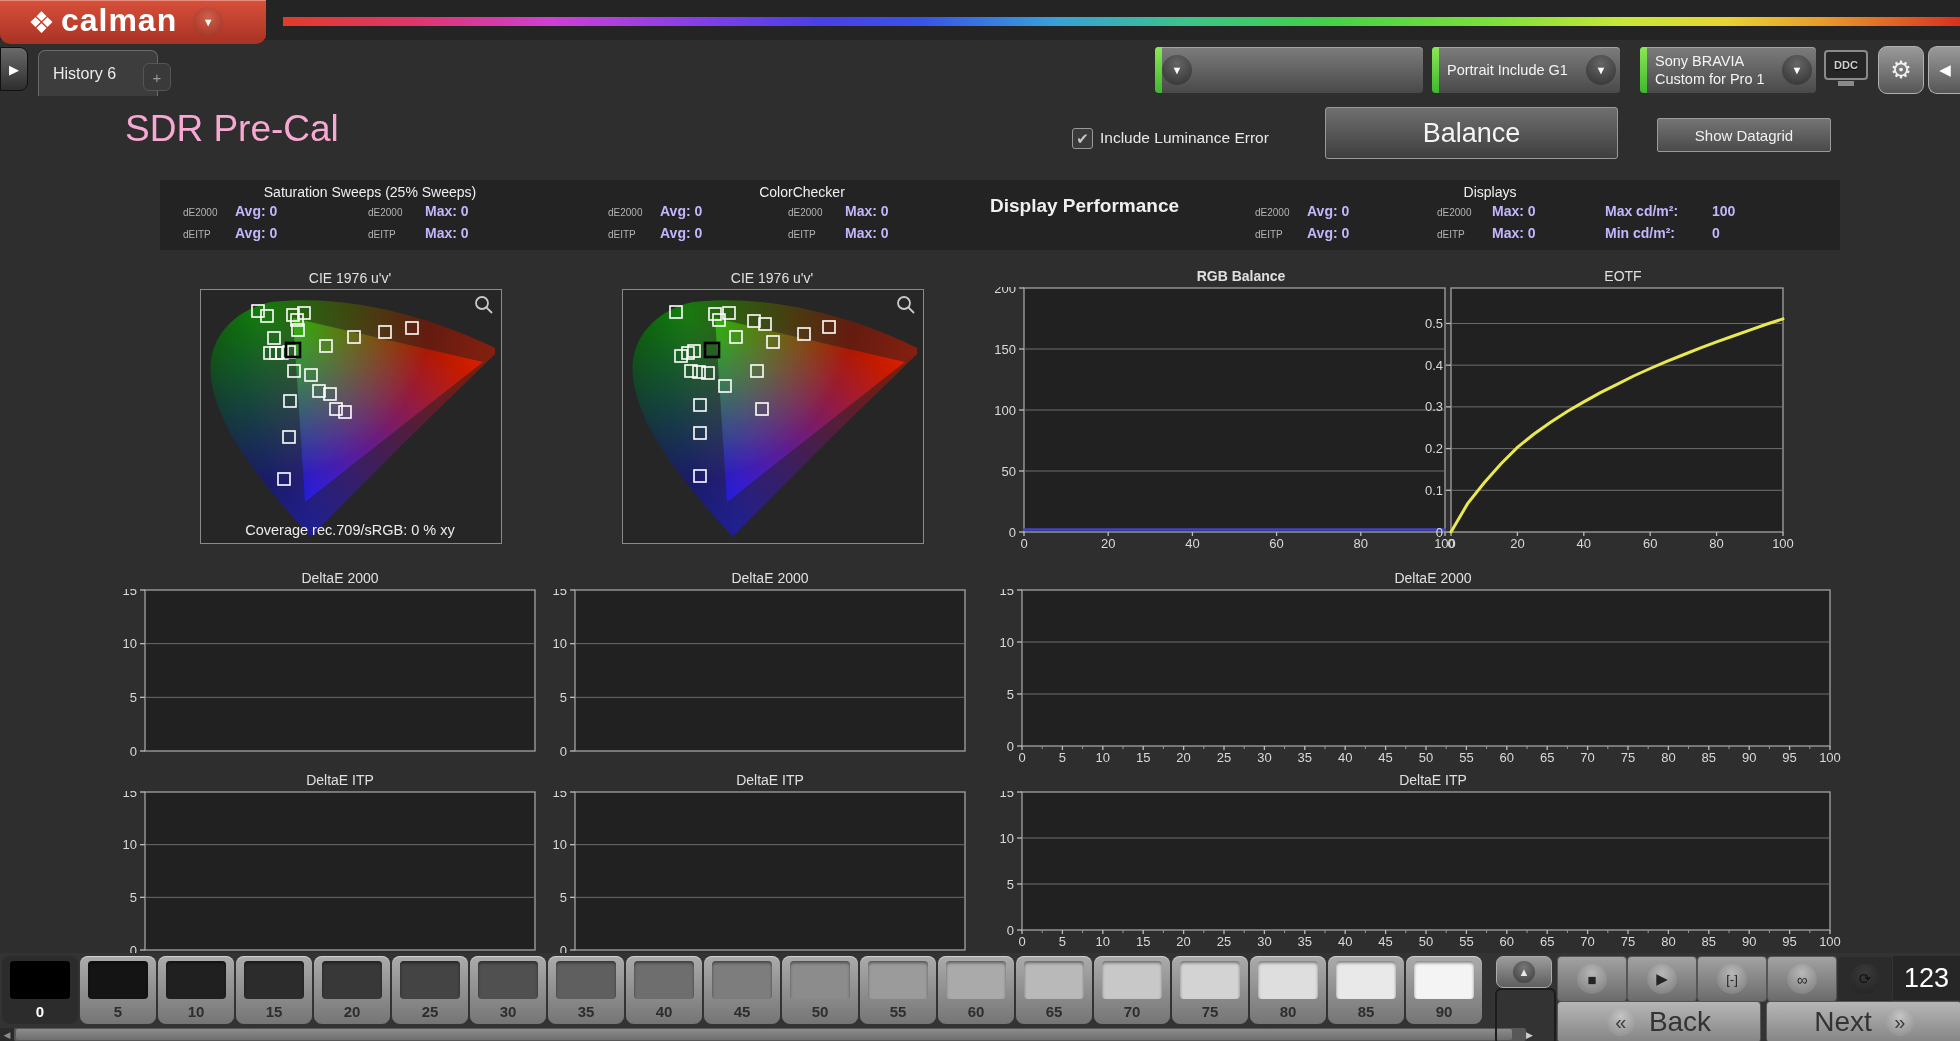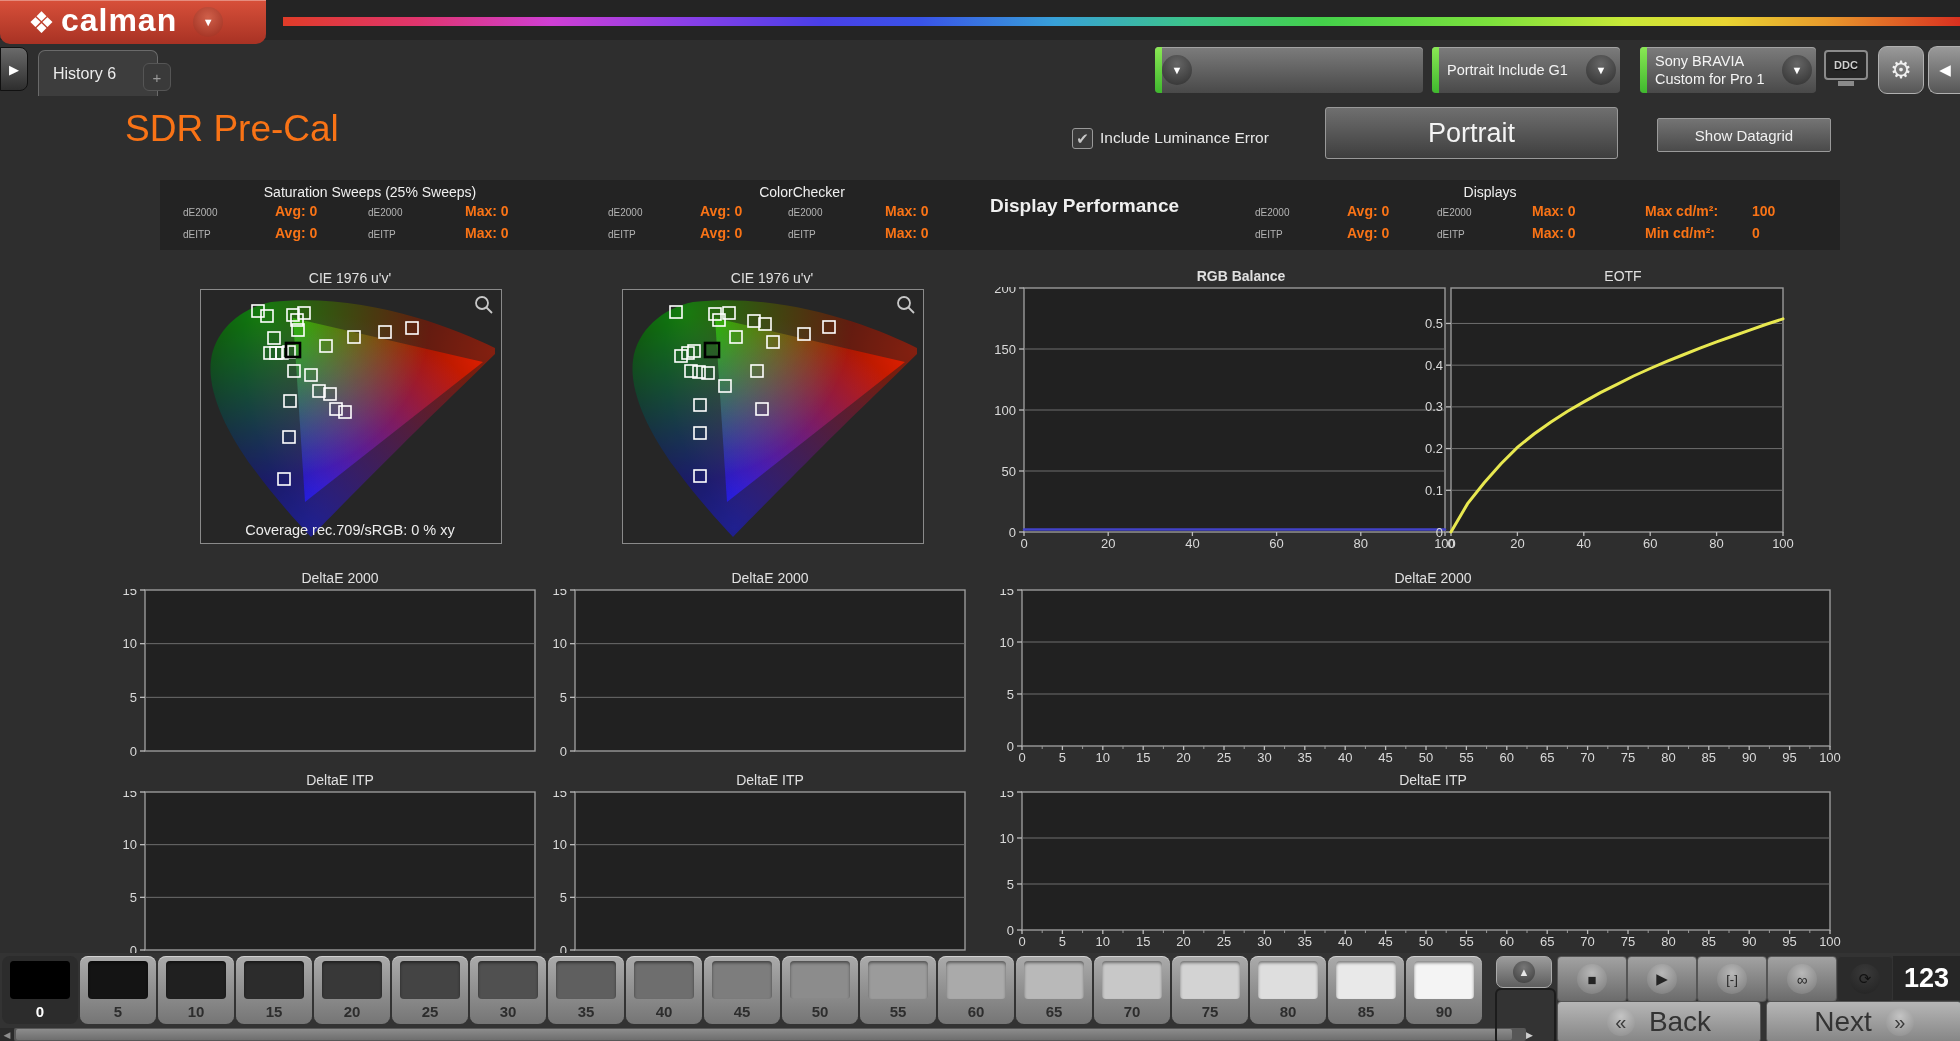--- a/index.html
+++ b/index.html
@@ -37,33 +37,33 @@
   #dd3{left:1640px;width:176px;}
   #ddc-btn{left:1822px;top:50px;width:48px;height:40px;display:flex;flex-direction:column;align-items:center;cursor:pointer;}
   #ddc-screen{width:40px;height:26px;border:2px solid #8a8a8a;border-radius:4px;background:#262626;color:#cfcfcf;
     font-size:11px;font-weight:bold;display:flex;align-items:center;justify-content:center;text-shadow:0 1px 1px #000;}
   #ddc-stand{width:16px;height:5px;background:#8a8a8a;margin-top:1px;}
   #gear-btn{left:1878px;top:46px;width:44px;height:46px;border-radius:9px;background:linear-gradient(#9a9a9a,#565656);
     border:1px solid #b0b0b0;color:#f0f0f0;font-size:24px;display:flex;align-items:center;justify-content:center;cursor:pointer;}
   #collapse-right-btn{left:1928px;top:46px;width:32px;height:46px;border-radius:9px 0 0 9px;background:linear-gradient(#9a9a9a,#565656);
     border:1px solid #b0b0b0;border-right:none;color:#fff;font-size:15px;display:flex;align-items:center;justify-content:center;cursor:pointer;}
   
-  #page-title{left:125px;top:108px;font-size:37px;color:#f97316;}
+  #page-title{left:125px;top:108px;font-size:37px;color:#f9a8d4;}
   #lum-check{left:1072px;top:128px;width:19px;height:19px;border:1px solid #999;border-radius:3px;background:#3a3a3a;
     color:#c8c8c8;font-size:15px;display:flex;align-items:center;justify-content:center;cursor:pointer;}
   #lum-label{left:1100px;top:129px;font-size:15.5px;color:#e8e8e8;}
   #measure-btn{left:1325px;top:107px;width:291px;height:50px;border-radius:3px;background:linear-gradient(#6f6f6f,#3e3e3e);
     border:1px solid #999;color:#f4f4f4;font-size:27px;display:flex;align-items:center;justify-content:center;cursor:pointer;}
   #datagrid-btn{left:1657px;top:118px;width:172px;height:32px;border-radius:2px;background:linear-gradient(#747474,#4a4a4a);
     border:1px solid #9a9a9a;color:#f0f0f0;font-size:15px;display:flex;align-items:center;justify-content:center;cursor:pointer;}
   
   #stats-band{left:160px;top:180px;width:1680px;height:70px;background:#232323;}
   .stat-title{position:absolute;font-size:14px;color:#f0f0f0;text-align:center;}
   .metric{position:absolute;font-size:10px;color:#b4b4b4;}
-  .stat-val{position:absolute;font-size:14px;font-weight:bold;color:#f97316;margin-left:40px;}
+  .stat-val{position:absolute;font-size:14px;font-weight:bold;color:#c4b5fd;}
   #dp-label{left:990px;top:195px;font-size:19px;font-weight:bold;color:#f0f0f0;}
   
   .chart{position:absolute;}
   .chart .ct{height:19px;font-size:14px;color:#e0e0e0;text-align:center;}
   .coverage{position:absolute;width:100%;text-align:center;font-size:14.5px;color:#ececec;}
   
   #footer{left:0;top:953px;width:1960px;height:88px;background:#333333;}
   .sw{position:absolute;top:956px;width:76px;height:68px;border:none;border-radius:8px;cursor:pointer;
     background:linear-gradient(#ababab,#757575);box-shadow:inset 0 1px 0 rgba(255,255,255,.45);padding:0;}
   .sw .swatch{position:absolute;left:8px;top:5px;width:60px;height:38px;border-radius:4px;box-shadow:inset 0 2px 3px rgba(0,0,0,.45);}
@@ -83,21 +83,21 @@
       radial-gradient(circle at 50% 52%, #70e8f4 0 9%, #2styles 0 0) , 
       radial-gradient(circle at 50% 52%, #70e8f4 0 8%, #2838c8 8% 26%, rgba(40,56,200,0) 26%),
       linear-gradient(90deg,#3aa83c 0 20%,#2848d8 20% 38%,#30b8e0 38% 62%,#2848d8 62% 80%,#3aa83c 80% 100%);}
   .transport{position:absolute;top:956px;height:44px;border-radius:4px;background:linear-gradient(#a2a2a2,#6b6b6b);
     border:1px solid #555;display:flex;align-items:center;justify-content:center;cursor:pointer;}
   .transport .circ{width:30px;height:30px;border-radius:50%;background:radial-gradient(circle at 50% 30%,#b8b8b8,#787878);
     color:#242424;font-size:15px;display:flex;align-items:center;justify-content:center;}
   .transport.dark{background:#2b2b2b;border-color:#333;}
   .transport.dark .circ{background:radial-gradient(circle at 50% 30%,#3a3a3a,#222);color:#111;}
   #counter{left:1893px;top:956px;width:67px;height:44px;background:#262626;color:#fff;font-size:27px;
-    display:flex;align-items:center;justify-content:center;font-weight:bold;}
+    display:flex;align-items:center;justify-content:center;}
   .navbtn{position:absolute;top:1001px;height:40px;border-radius:4px;background:linear-gradient(#b6b6b6,#858585);
     border:1px solid #555;display:flex;align-items:center;justify-content:center;gap:14px;cursor:pointer;color:#333;font-size:28px;}
   .navbtn .circ{width:28px;height:28px;border-radius:50%;background:radial-gradient(circle at 50% 30%,#c4c4c4,#8a8a8a);
     color:#3a3a3a;font-size:20px;display:flex;align-items:center;justify-content:center;}
   #back-btn{left:1557px;width:202px;}
   #next-btn{left:1766px;width:194px;}
 </style>
 </head>
 <body>
 
@@ -146,21 +146,21 @@
     </div>
   <div class="abs" id="collapse-right-btn">
       <span>◀</span>
     </div>
 
   <div class="abs" id="page-title">SDR Pre-Cal</div>
   <div class="abs" id="lum-check">
     <span>✔</span>
   </div>
   <div class="abs" id="lum-label">Include Luminance Error</div>
-  <div class="abs" id="measure-btn">Portrait</div>
+  <div class="abs" id="measure-btn">Balance</div>
   <div class="abs" id="datagrid-btn">Show Datagrid</div>
 
   <div class="abs" id="stats-band"></div>
   <div class="stat-title" style="left:180px;top:184px;width:380px;">Saturation Sweeps (25% Sweeps)</div>
   <div class="metric" style="left:183px;top:207px;">dE2000</div>
   <div class="stat-val" style="left:235px;top:203px;">Avg: 0</div>
   <div class="metric" style="left:368px;top:207px;">dE2000</div>
   <div class="stat-val" style="left:425px;top:203px;">Max: 0</div>
   <div class="metric" style="left:183px;top:229px;">dEITP</div>
   <div class="stat-val" style="left:235px;top:225px;">Avg: 0</div>

